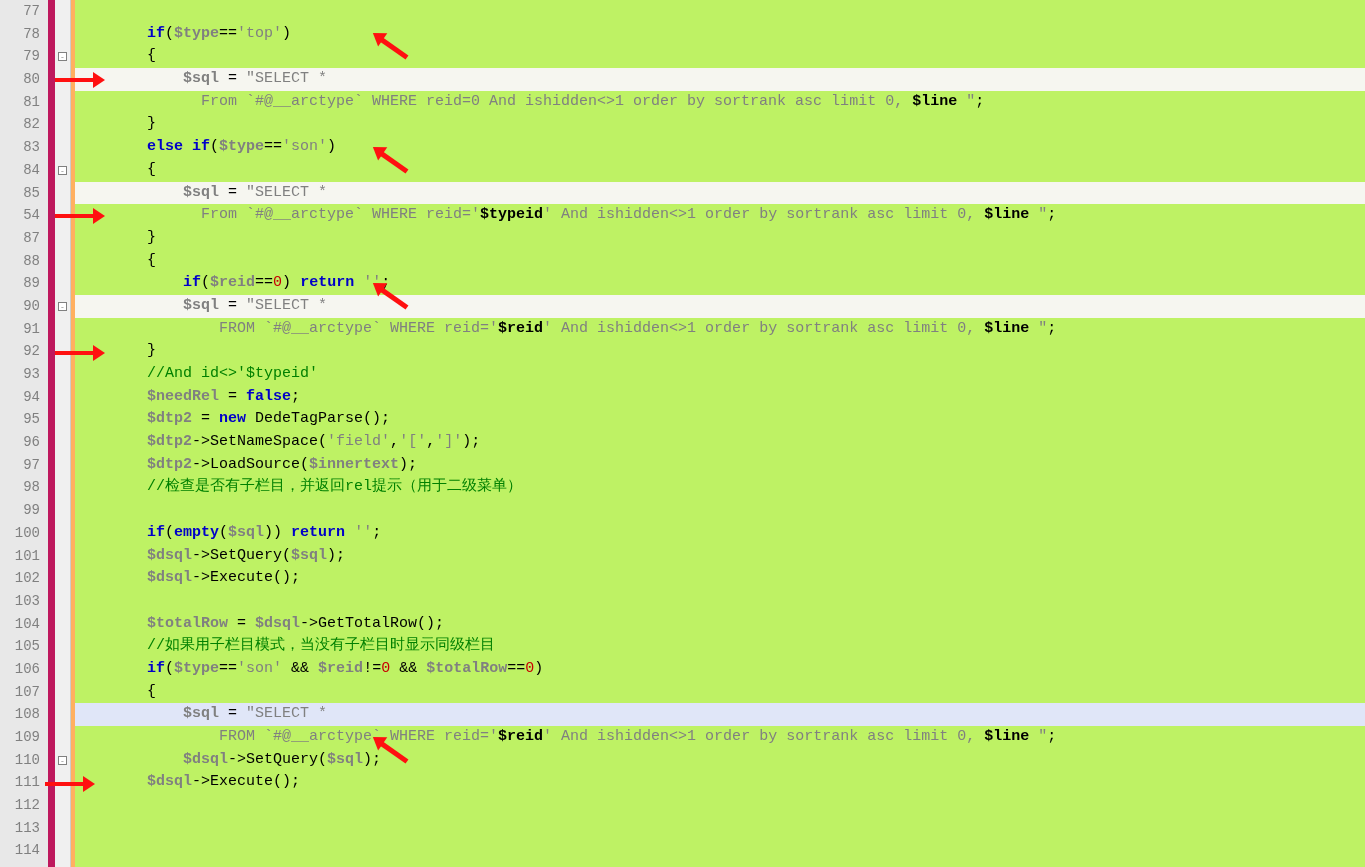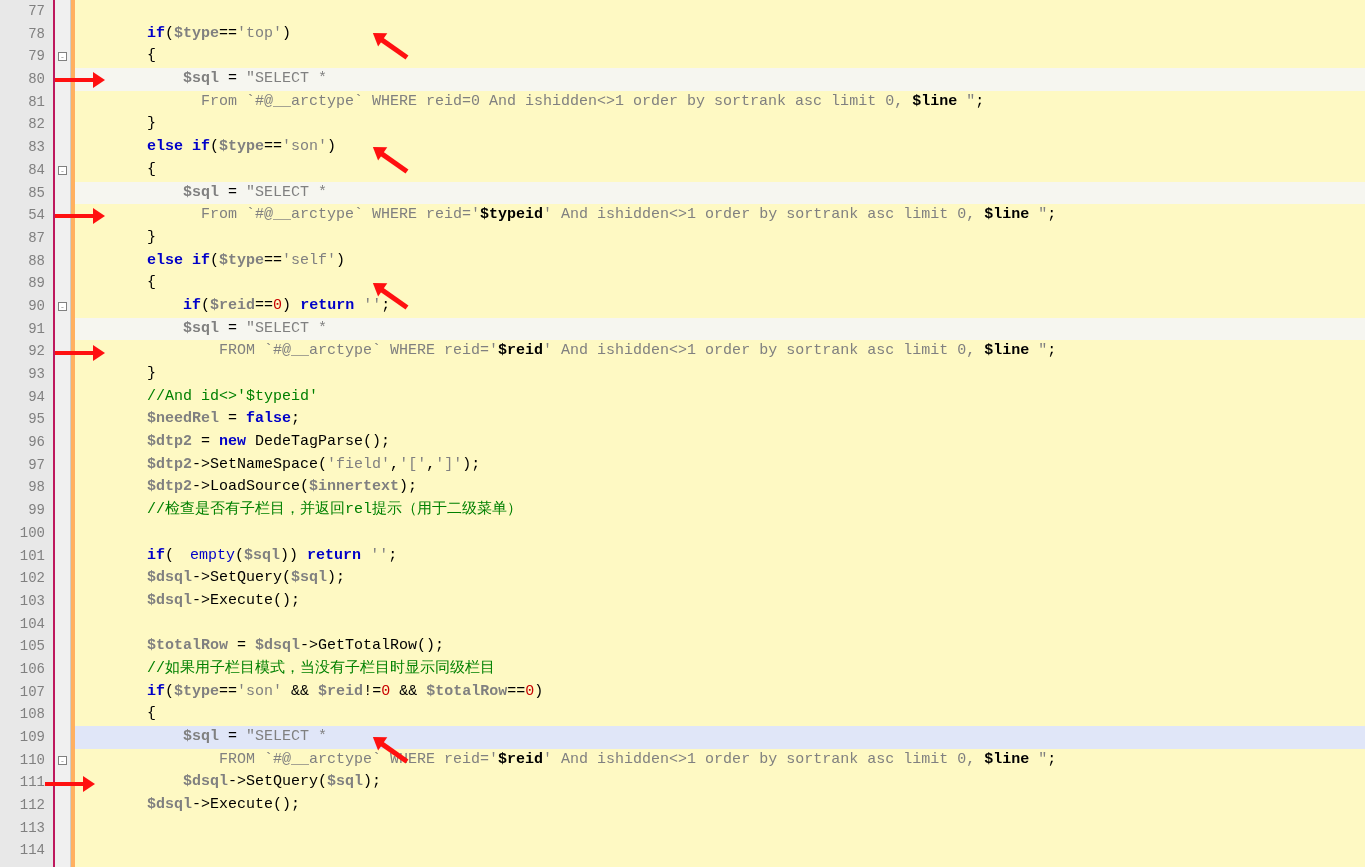--- a/index.html
+++ b/index.html
@@ -18,37 +18,37 @@
   position: relative;
 }
 .gutter {
   background: #e8e8e8;
   width: 55px;
   flex-shrink: 0;
   text-align: right;
   padding-right: 8px;
   color: #808080;
   font-size: 14px;
-  border-right: 2px solid #be185d;
+  border-right: 7px solid #be185d;
 }
 .fold-gutter {
   width: 16px;
   background: #f0f0f0;
   flex-shrink: 0;
   border-right: 1px solid #ccc;
   position: relative;
 }
 .change-strip {
   width: 4px;
   background: #ffb060;
   flex-shrink: 0;
 }
 .code-area {
   flex: 1;
-  background: #fef9c3;
+  background: #bef264;
   position: relative;
   overflow: hidden;
 }
 .line {
   height: 22.7px;
   line-height: 22.7px;
   white-space: pre;
   position: relative;
 }
 .gutter .line { height: 22.7px; line-height: 22.7px; }
@@ -65,21 +65,21 @@
   text-align: center;
   color: #808080;
 }
 .highlight-current {
   background: #e0e6f8 !important;
 }
 .highlight-soft {
   background: #f6f6f0;
 }
 .kw { color: #0000c8; font-weight: bold; }
-.kw2 { color: #0000c8; font-weight: normal; margin-left: 16px; }
+.kw2 { color: #0000c8; font-weight: bold; }
 .var { color: #808080; font-weight: bold; }
 .varb { color: #000000; font-weight: bold; }
 .str { color: #808080; }
 .num { color: #c80000; }
 .op { color: #000; }
 .cm { color: #008000; }
 .fn { color: #000; }
 .fnb { color: #000; font-weight: bold; }
 .arrow {
   position: absolute;
@@ -212,21 +212,20 @@
       <div class="line"><span>        </span><span class="kw">if</span><span class="op">(</span><span class="var">$type</span><span class="op">==</span><span class="str">'top'</span><span class="op">)</span></div>
       <div class="line"><span class="op">        {</span></div>
       <div class="line highlight-soft"><span>            </span><span class="var">$sql</span><span class="op"> = </span><span class="str">"SELECT *</span></div>
       <div class="line"><span class="str">              From `#@__arctype` WHERE reid=0 And ishidden&lt;&gt;1 order by sortrank asc limit 0, </span><span class="varb">$line</span><span class="str"> "</span><span class="op">;</span></div>
       <div class="line"><span class="op">        }</span></div>
       <div class="line"><span>        </span><span class="kw">else if</span><span class="op">(</span><span class="var">$type</span><span class="op">==</span><span class="str">'son'</span><span class="op">)</span></div>
       <div class="line"><span class="op">        {</span></div>
       <div class="line highlight-soft"><span>            </span><span class="var">$sql</span><span class="op"> = </span><span class="str">"SELECT *</span></div>
       <div class="line"><span class="str">              From `#@__arctype` WHERE reid='</span><span class="varb">$typeid</span><span class="str">' And ishidden&lt;&gt;1 order by sortrank asc limit 0, </span><span class="varb">$line</span><span class="str"> "</span><span class="op">;</span></div>
       <div class="line"><span class="op">        }</span></div>
-      <div class="line"><span>        </span><span class="kw">else if</span><span class="op">(</span><span class="var">$type</span><span class="op">==</span><span class="str">'self'</span><span class="op">)</span></div>
       <div class="line"><span class="op">        {</span></div>
       <div class="line"><span>            </span><span class="kw">if</span><span class="op">(</span><span class="var">$reid</span><span class="op">==</span><span class="num">0</span><span class="op">) </span><span class="kw">return</span><span> </span><span class="str">''</span><span class="op">;</span></div>
       <div class="line highlight-soft"><span>            </span><span class="var">$sql</span><span class="op"> = </span><span class="str">"SELECT *</span></div>
       <div class="line"><span class="str">                FROM `#@__arctype` WHERE reid='</span><span class="varb">$reid</span><span class="str">' And ishidden&lt;&gt;1 order by sortrank asc limit 0, </span><span class="varb">$line</span><span class="str"> "</span><span class="op">;</span></div>
       <div class="line"><span class="op">        }</span></div>
       <div class="line"><span>        </span><span class="cm">//And id&lt;&gt;'$typeid'</span></div>
       <div class="line"><span>        </span><span class="var">$needRel</span><span class="op"> = </span><span class="kw">false</span><span class="op">;</span></div>
       <div class="line"><span>        </span><span class="var">$dtp2</span><span class="op"> = </span><span class="kw">new</span><span class="fn"> DedeTagParse();</span></div>
       <div class="line"><span>        </span><span class="var">$dtp2</span><span class="op">-&gt;</span><span class="fn">SetNameSpace</span><span class="op">(</span><span class="str">'field'</span><span class="op">,</span><span class="str">'['</span><span class="op">,</span><span class="str">']'</span><span class="op">);</span></div>
       <div class="line"><span>        </span><span class="var">$dtp2</span><span class="op">-&gt;</span><span class="fn">LoadSource</span><span class="op">(</span><span class="var">$innertext</span><span class="op">);</span></div>

